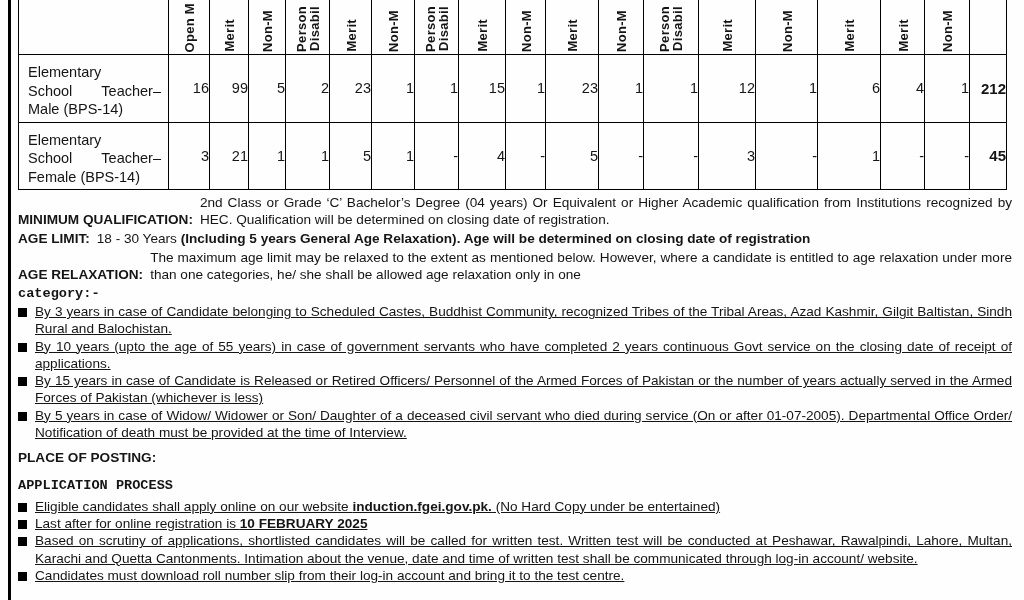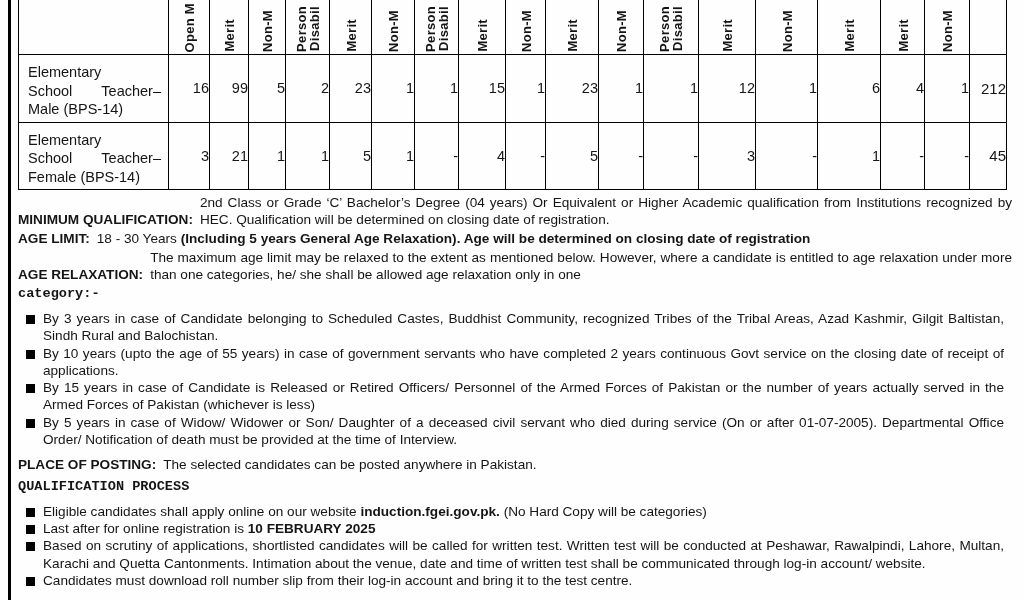--- a/index.html
+++ b/index.html
@@ -23,33 +23,33 @@
     transform: translateX(-50%) rotate(180deg);
     writing-mode: vertical-rl; white-space: pre-line;
     font-weight: bold; font-size: 13px; line-height: 13px; letter-spacing: .3px;
   }
   .vac td { font-size: 14.5px; text-align: right; vertical-align: middle; }
   .vac tr.r1 td { height: 57px; }
   .vac tr.r2 td { height: 64px; }
   td.postname { text-align: left; padding: 8px 7px 3px 9px; line-height: 1.28; }
   .pline { text-align: left; }
   .pline.j { text-align: justify; text-align-last: justify; }
-  td.total { font-weight: normal; font-size: 15px; }
+  td.total { font-weight: bold; font-size: 15px; }
 
   
   .body-text { margin: 4px 2px 0 0; font-size: 13.6px; line-height: 17px; }
   .sec { display: flex; margin-bottom: 2px; align-items: flex-end; }
   .lbl { font-weight: bold; white-space: nowrap; margin-right: 7px; }
   .txt { flex: 1; text-align: justify; }
   .mb6 { }
   .heading { font-weight: bold; margin: 0 0 1px 0; font-family: Liberation Mono, monospace; }
   .reg-head { margin: 5px 0 4px 0; }
-  .place { margin-top: 8px; margin-bottom: 5px; }
-
-  ul.bullets { list-style: none; margin: 8px; padding: 0; }
+  .place { margin-top: 8px; margin-bottom: 11px; gap: 32px; }
+
+  ul.bullets { list-style: none; margin: 0; padding: 0; text-decoration: underline; }
   .bullets li { display: flex; margin-bottom: 0; }
   .bmark { flex: none; width: 9px; height: 9px; background: #000; margin: 5px 8px 0 0; }
   .btxt { flex: 1; text-align: justify; line-height: 17.2px; }
   .cat-indent { margin-left: 57px; }
   .reg-indent { margin-left: 50px; }
   b { font-weight: bold; }
 </style>
 </head>
 <body>
 
@@ -263,28 +263,27 @@
             <div class="btxt"><span>By 15 years in case of Candidate is Released or Retired Officers/ Personnel of the Armed Forces of Pakistan or the number of years actually served in the Armed Forces of Pakistan (whichever is less)</span></div>
           </li>
           <li>
             <span class="bmark"></span>
             <div class="btxt"><span>By 5 years in case of Widow/ Widower or Son/ Daughter of a deceased civil servant who died during service (On or after 01-07-2005). Departmental Office Order/ Notification of death must be provided at the time of Interview.</span></div>
           </li>
         </ul>
 
       <div class="sec place">
         <span class="lbl">PLACE OF POSTING:</span>
-        <div class="txt">The selected candidates can be posted anywhere in Pakistan.</div>
-      </div>
-
-      <div class="heading reg-head">QUALIFICATION PROCESS</div>
+      </div>
+
+      <div class="heading reg-head">APPLICATION PROCESS</div>
       <ul class="bullets reg-indent" id="registration-bullets">
           <li>
             <span class="bmark"></span>
-            <div class="btxt"><span>Eligible candidates shall apply online on our website </span><b>induction.fgei.gov.pk.</b><span> (No Hard Copy will be categories)</span></div>
+            <div class="btxt"><span>Eligible candidates shall apply online on our website </span><b>induction.fgei.gov.pk.</b><span> (No Hard Copy under be entertained)</span></div>
           </li>
           <li>
             <span class="bmark"></span>
             <div class="btxt"><span>Last after for online registration is </span><b>10 FEBRUARY 2025</b></div>
           </li>
           <li>
             <span class="bmark"></span>
             <div class="btxt"><span>Based on scrutiny of applications, shortlisted candidates will be called for written test. Written test will be conducted at Peshawar, Rawalpindi, Lahore, Multan, Karachi and Quetta Cantonments. Intimation about the venue, date and time of written test shall be communicated through log-in account/ website.</span></div>
           </li>
           <li>

